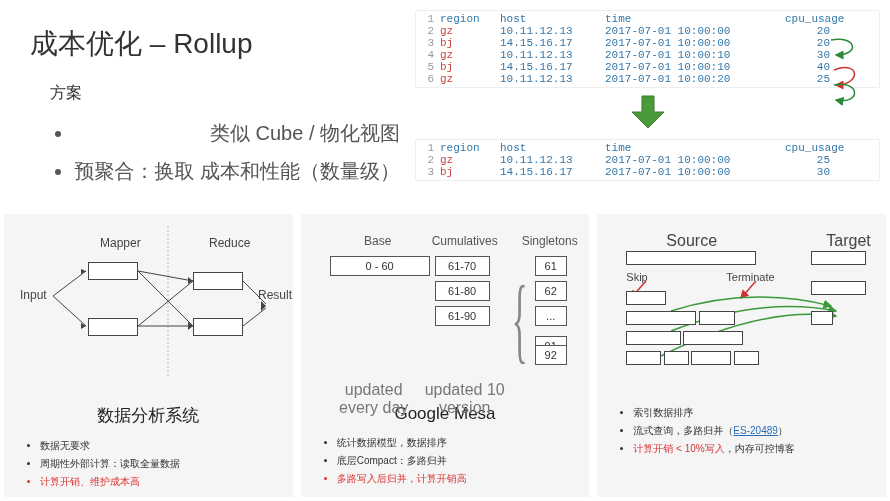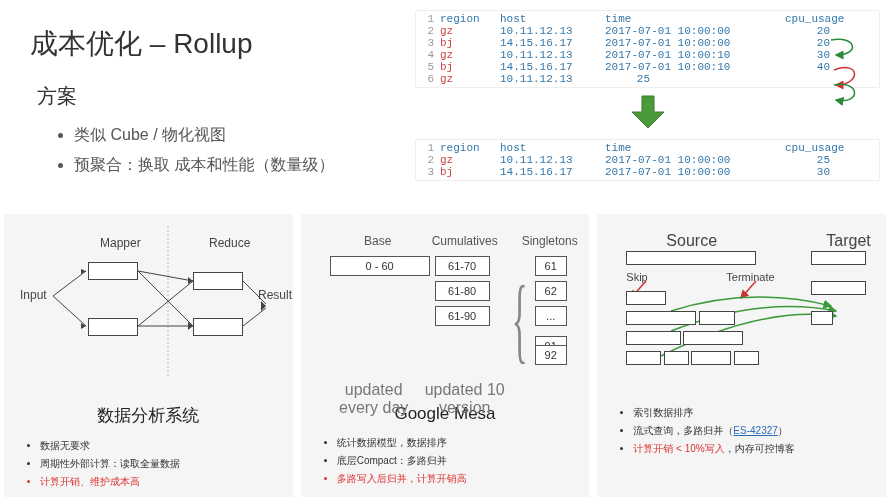--- a/index.html
+++ b/index.html
@@ -11,22 +11,22 @@
     position: relative;
     color: #333;
   }
   .top-left {
     position: absolute;
     left: 30px;
     top: 25px;
     width: 370px;
   }
   .title { font-size: 28px; font-weight: 400; margin-bottom: 20px; }
-  .subtitle { font-size: 20px; font-weight: 400; margin-left: 7px; margin-bottom: 10px; }
-  .bullets { margin-left: 30px; font-size: 16px; line-height: 1.9; }
+  .subtitle { font-size: 16px; font-weight: 400; margin-left: 20px; margin-bottom: 10px; }
+  .bullets { margin-left: 30px; font-size: 20px; line-height: 1.9; text-align: right; }
   .bullets li { list-style: disc; margin-left: 14px; color: #555; }
 
   .top-right {
     position: absolute;
     left: 415px;
     top: 10px;
     width: 465px;
     font-family: "Courier New", monospace;
     font-size: 11px;
   }
@@ -139,20 +139,21 @@
         <span class="ln">5</span>
         <span class="c-red">bj</span>
         <span class="c-blue">14.15.16.17</span>
         <span class="c-blue2">2017-07-01 10:00:10</span>
         <span class="c-blue3">40</span>
       </div>
     <div class="tbl-row">
         <span class="ln">6</span>
         <span class="c-red">gz</span>
         <span class="c-blue">10.11.12.13</span>
+        <span class="c-blue2">2017-07-01 10:00:20</span>
         <span class="c-blue3">25</span>
       </div>
   </div>
   <svg class="swirls" viewBox="0 0 50 90">
     <path d="M5 10 C 30 5, 35 25, 10 25" fill="none" stroke="#2a8a3a" stroke-width="1.5" marker-end="url(#ah-g)"></path>
     <path d="M8 40 C 35 30, 35 55, 10 55" fill="none" stroke="#c33" stroke-width="1.5" marker-end="url(#ah-r)"></path>
     <path d="M8 55 C 35 50, 35 75, 10 70" fill="none" stroke="#2a8a3a" stroke-width="1.5" marker-end="url(#ah-g)"></path>
     <defs>
       <marker id="ah-g" markerWidth="6" markerHeight="6" refX="5" refY="3" orient="auto">
           <path d="M0,0 L6,3 L0,6 Z" fill="#2a8a3a"></path>
@@ -296,21 +297,21 @@
       <div class="es-box" style="left:72px;top:105px;width:60px"></div>
 
       <div class="es-box" style="left:15px;top:125px;width:35px"></div>
       <div class="es-box" style="left:53px;top:125px;width:25px"></div>
       <div class="es-box" style="left:80px;top:125px;width:40px"></div>
       <div class="es-box" style="left:123px;top:125px;width:25px"></div>
     </div>
     <ul class="panel-list">
       <li>索引数据排序</li>
       <li>
-        <span>流式查询，多路归并（</span><a href="#" class="link">ES-42327</a><span>）</span>
+        <span>流式查询，多路归并（</span><a href="#" class="link">ES-20489</a><span>）</span>
       </li>
       <li>
         <span class="red">计算开销 &lt; 10%写入</span><span>，内存可控博客</span>
       </li>
     </ul>
   </div>
 
 </div>
 
 </body></html>

